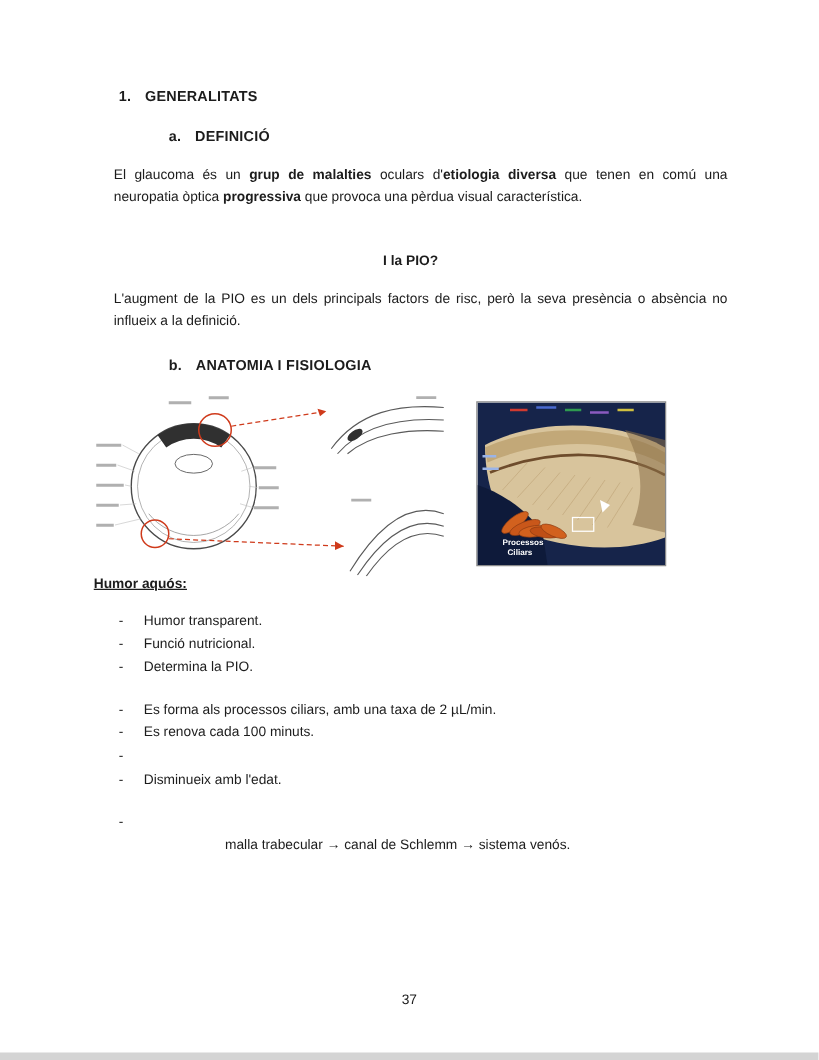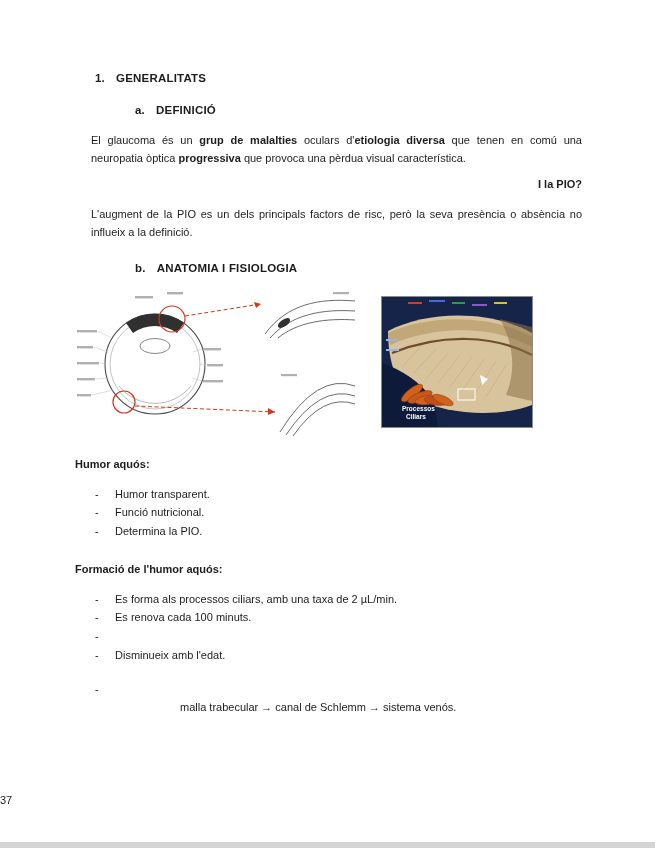--- a/index.html
+++ b/index.html
@@ -4,29 +4,29 @@
 <style>
   html,body {margin:0; padding:0; background:#ffffff;}
   .page {
     width:655px; height:848px; position:relative; background:#ffffff;
     font-family:"Liberation Sans", sans-serif; color:#1c1c1c; overflow:hidden;
   }
   .content {position:absolute; left:75px; right:73px; top:72px;}
   .h1 {font-weight:bold; font-size:11.5px; display:flex; gap:11px; margin-left:20px; letter-spacing:0.2px;}
   .h2 {font-weight:bold; font-size:11.5px; display:flex; gap:11px; margin-left:60px; margin-top:20px; letter-spacing:0.2px;}
   .para {font-size:11px; line-height:1.63; text-align:justify; margin:16px 0 0 16px;}
-  .center-bold {text-align:right; font-weight:bold; font-size:11px; margin-top:10px;}
+  .center-bold {text-align:center; font-weight:bold; font-size:11px; margin-top:35px;}
   .figures {display:flex; gap:24px; margin-top:16px; align-items:flex-start;}
   .fig-right {margin-top:6px;}
-  .section-title {font-weight:bold; font-size:11px; margin-top:22px;}
+  .section-title {font-weight:bold; font-size:11px; text-decoration:underline;}
   .list {margin-top:15px;}
   .li {display:flex; font-size:11px; line-height:1.7; padding-left:20px;}
   .li .dash {width:20px; flex:0 0 20px;}
   .flow-line {font-size:11px; line-height:1.7; padding-left:105px;}
-  .page-number {position:absolute; bottom:42px; left:0; width:100%; font-size:11px;}
+  .page-number {position:absolute; bottom:42px; left:0; width:100%; text-align:center; font-size:11px;}
   .bottom-edge {position:absolute; bottom:0; left:0; width:100%; height:6px; background:#d4d4d4;}
   svg {display:block;}
   .fig-right svg {border:1px solid #8a8a8a;}
 </style>
 </head>
 <body>
 
 <div class="page">
   <div class="content">
 
@@ -161,21 +161,20 @@
       <div class="li">
         <span class="dash">-</span>
         <span>Funció nutricional.</span>
       </div>
       <div class="li">
         <span class="dash">-</span>
         <span>Determina la PIO.</span>
       </div>
     </div>
 
-    <div class="section-title">Formació de l'humor aquós:</div>
     <div class="list">
       <div class="li">
         <span class="dash">-</span>
         <span>Es forma als processos ciliars, amb una taxa de 2 µL/min.</span>
       </div>
       <div class="li">
         <span class="dash">-</span>
         <span>Es renova cada 100 minuts.</span>
       </div>
       <div class="li">

